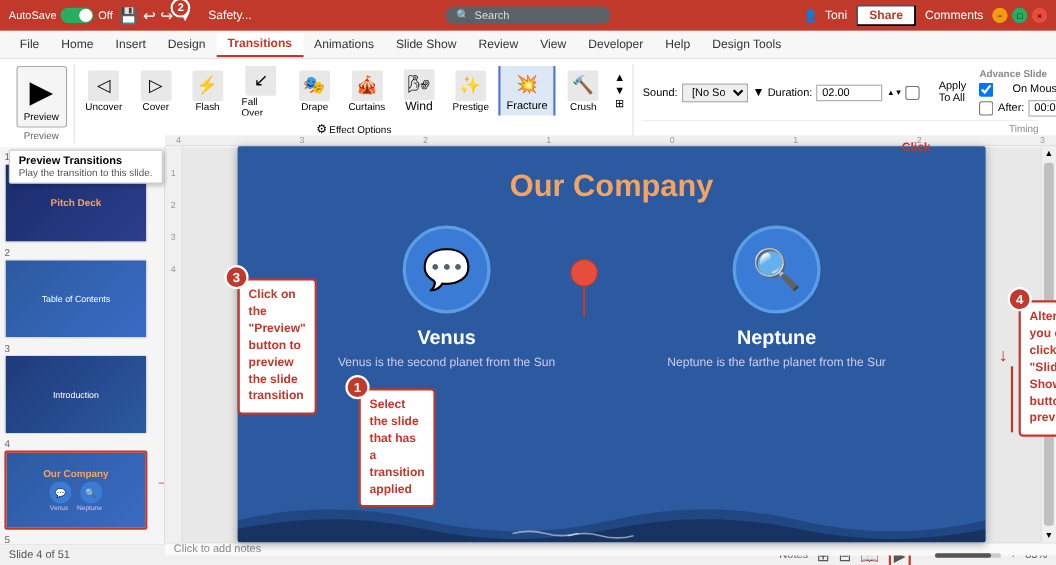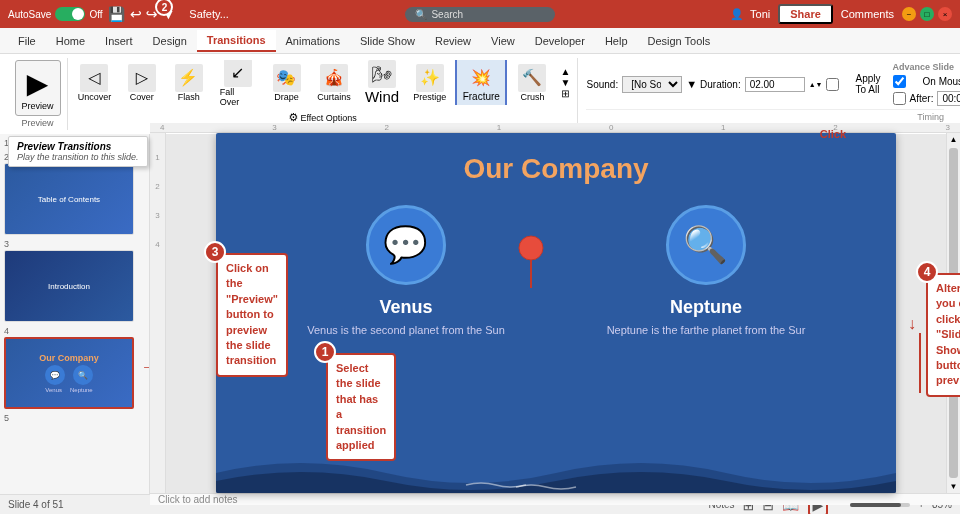--- a/index.html
+++ b/index.html
@@ -135,21 +135,21 @@
 
 <div class="ribbon-content">
 
   <div class="ribbon-group" style="position:relative;">
     <div class="preview-btn" style="position:relative;">
       <div class="ribbon-icon" style="font-size:28px;">▶</div>
       <span style="font-size:9px;">Preview</span>
     </div>
     <span class="ribbon-group-label">Preview</span>
 
-    <div class="tooltip" style="top:78px; left:0; z-index:100;font-style:italic;">
+    <div class="tooltip" style="top:78px; left:0; z-index:100;">
       <div style="font-weight:bold; font-size:10px;">Preview Transitions</div>
       <div style="font-size:9px; color:#555;">Play the transition to this slide.</div>
     </div>
   </div>
 
   <div style="display:flex; flex-direction:column; flex:1; border-right:1px solid #e0e0e0; padding:2px 4px;">
     <div style="display:flex; gap:3px; align-items:center; overflow:hidden;">
       <div class="ribbon-btn" style="min-width:44px;">
         <div class="ribbon-icon-small" style="background:#e8e8e8; border-radius:2px;">◁</div>
         <span style="font-size:9px;">Uncover</span>
@@ -169,21 +169,21 @@
       <div class="ribbon-btn" style="min-width:44px;">
         <div class="ribbon-icon-small" style="background:#e8e8e8; border-radius:2px;">🎭</div>
         <span style="font-size:9px;">Drape</span>
       </div>
       <div class="ribbon-btn" style="min-width:44px;">
         <div class="ribbon-icon-small" style="background:#e8e8e8; border-radius:2px;">🎪</div>
         <span style="font-size:9px;text-align:right;">Curtains</span>
       </div>
       <div class="ribbon-btn" style="min-width:44px;">
         <div class="ribbon-icon-small" style="background:#e8e8e8; border-radius:2px;">🌬</div>
-        <span style="font-size:15px;">Wind</span>
+        <span style="font-size:11px;">Wind</span>
       </div>
       <div class="ribbon-btn" style="min-width:44px;">
         <div class="ribbon-icon-small" style="background:#e8e8e8; border-radius:2px;">✨</div>
         <span style="font-size:9px;">Prestige</span>
       </div>
       <div class="ribbon-btn fracture-btn" style="min-width:44px;">
         <div class="ribbon-icon-small" style="border-radius:2px;">💥</div>
         <span style="font-size:10px;">Fracture</span>
       </div>
       <div class="ribbon-btn" style="min-width:44px;">
@@ -241,20 +241,21 @@
     <div style="font-size:9px; color:#888; text-align:right; border-top:1px solid #eee; padding-top:2px;">Timing</div>
   </div>
 </div>
 
 <div class="main-area" style="height: 360px; position:relative;">
 
   <div class="slide-panel">
 
     <div style="margin-bottom:4px; cursor:pointer;">
       <div style="font-size:9px; color:#666; margin-bottom:1px;">1</div>
+      <div style="width:130px; height:72px; background:linear-gradient(135deg,#1a2c6b 0%,#2c3e8c 100%); border:1px solid #ddd; border-radius:2px; display:flex; align-items:center; justify-content:center; color:#f4a460; font-size:9px; font-weight:bold;">Pitch Deck</div>
     </div>
 
     <div style="margin-bottom:4px; cursor:pointer;">
       <div style="font-size:9px; color:#666; margin-bottom:1px;">2</div>
       <div style="width:130px; height:72px; background:linear-gradient(135deg,#2c5aa0 0%,#3a6bc4 100%); border:1px solid #ddd; border-radius:2px; display:flex; align-items:center; justify-content:center; color:white; font-size:8px;">Table of Contents</div>
     </div>
 
     <div style="margin-bottom:4px; cursor:pointer;">
       <div style="font-size:9px; color:#666; margin-bottom:1px;">3</div>
       <div style="width:130px; height:72px; background:linear-gradient(135deg,#1e3a7a 0%,#2c5aa0 100%); border:1px solid #ddd; border-radius:2px; display:flex; align-items:center; justify-content:center; color:white; font-size:8px;">Introduction</div>

